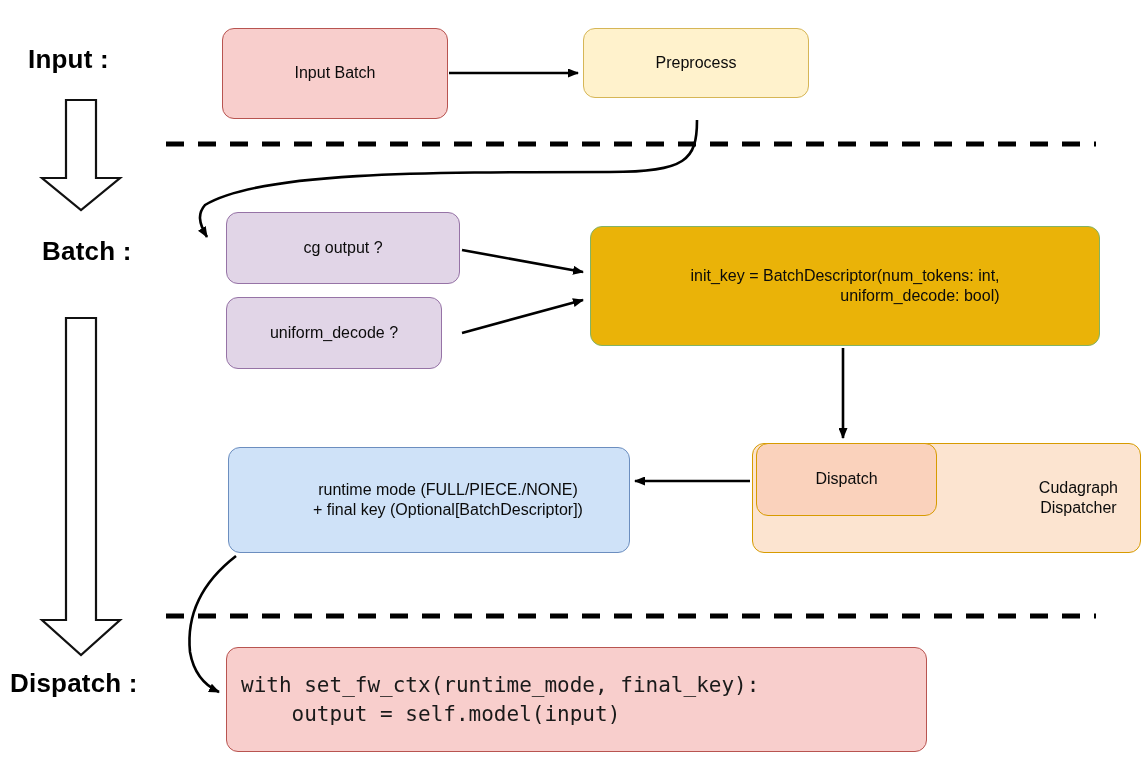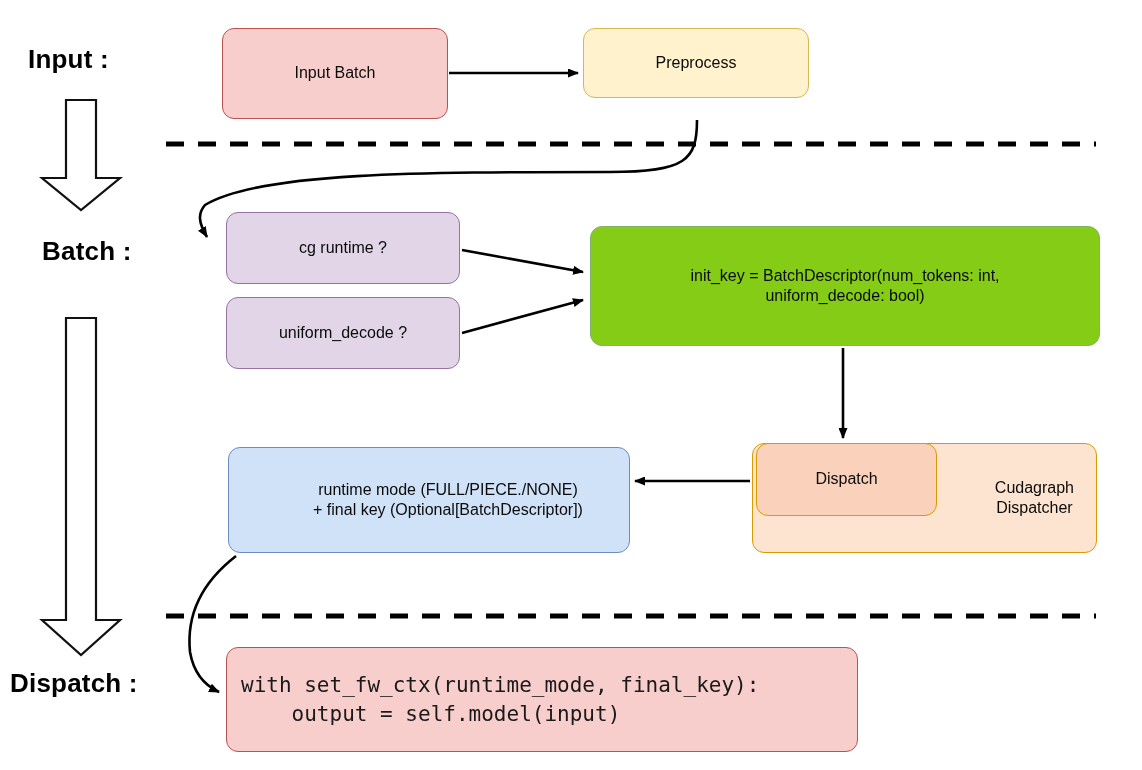--- a/index.html
+++ b/index.html
@@ -43,21 +43,21 @@
     justify-content: center;
     text-align: center;
     font-size: 16px;
     color: #0b0b0b;
     line-height: 1.28;
     padding: 4px 10px;
   }
   .node.pink   { background: #f8cecc; border-color: #b85450; }
   .node.yellow { background: #fff2cc; border-color: #d6b656; }
   .node.purple { background: #e1d5e7; border-color: #9673a6; }
-  .node.green  { background: #84cc16; border-color: #82b366; }
+  .node.green  { background: #eab308; border-color: #82b366; text-align: right; }
   .node.blue   { background: #cfe2f8; border-color: #6c8ebf; }
   .node.orange-outer { background: #fce4d0; border-color: #d79b00; }
   .node.orange-inner { background: #fad2bc; border-color: #d79b00; }
 
   .node.code {
     font-family: "DejaVu Sans Mono", "Liberation Mono", monospace;
     font-size: 21px;
     justify-content: flex-start;
     text-align: left;
     white-space: pre;
@@ -108,44 +108,44 @@
 
   <div class="node pink" style="left:222px; top:28px; width:226px; height:91px;">
     <span class="node-text">Input Batch</span>
   </div>
 
   <div class="node yellow" style="left:583px; top:28px; width:226px; height:70px;">
     <span class="node-text">Preprocess</span>
   </div>
 
   <div class="node purple" style="left:226px; top:212px; width:234px; height:72px;">
-    <span class="node-text">cg runtime ?</span>
+    <span class="node-text">cg output ?</span>
   </div>
 
-  <div class="node purple" style="left:226px; top:297px; width:234px; height:72px;">
+  <div class="node purple" style="left:226px; top:297px; width:216px; height:72px;">
     <span class="node-text">uniform_decode ?</span>
   </div>
 
   <div class="node green" style="left:590px; top:226px; width:510px; height:120px;">
     <span class="node-text">init_key = BatchDescriptor(num_tokens: int,
 uniform_decode: bool)</span>
   </div>
 
-  <div class="node orange-outer" style="left:752px; top:443px; width:345px; height:110px; justify-content:flex-end; padding-right:22px;">
+  <div class="node orange-outer" style="left:752px; top:443px; width:389px; height:110px; justify-content:flex-end; padding-right:22px;">
     <span class="node-text">Cudagraph
 Dispatcher</span>
   </div>
 
   <div class="node orange-inner" style="left:756px; top:443px; width:181px; height:73px;">
     <span class="node-text">Dispatch</span>
   </div>
 
   <div class="node blue" style="left:228px; top:447px; width:402px; height:106px;padding-left:48px;">
     <span class="node-text">runtime mode (FULL/PIECE./NONE)
 + final key (Optional[BatchDescriptor])</span>
   </div>
 
-  <div class="node pink code" style="left:226px; top:647px; width:632px; height:105px;">
+  <div class="node pink code" style="left:226px; top:647px; width:701px; height:105px;">
     <span class="node-text">with set_fw_ctx(runtime_mode, final_key):
     output = self.model(input)</span>
   </div>
 
 </div>
 
 </body></html>

